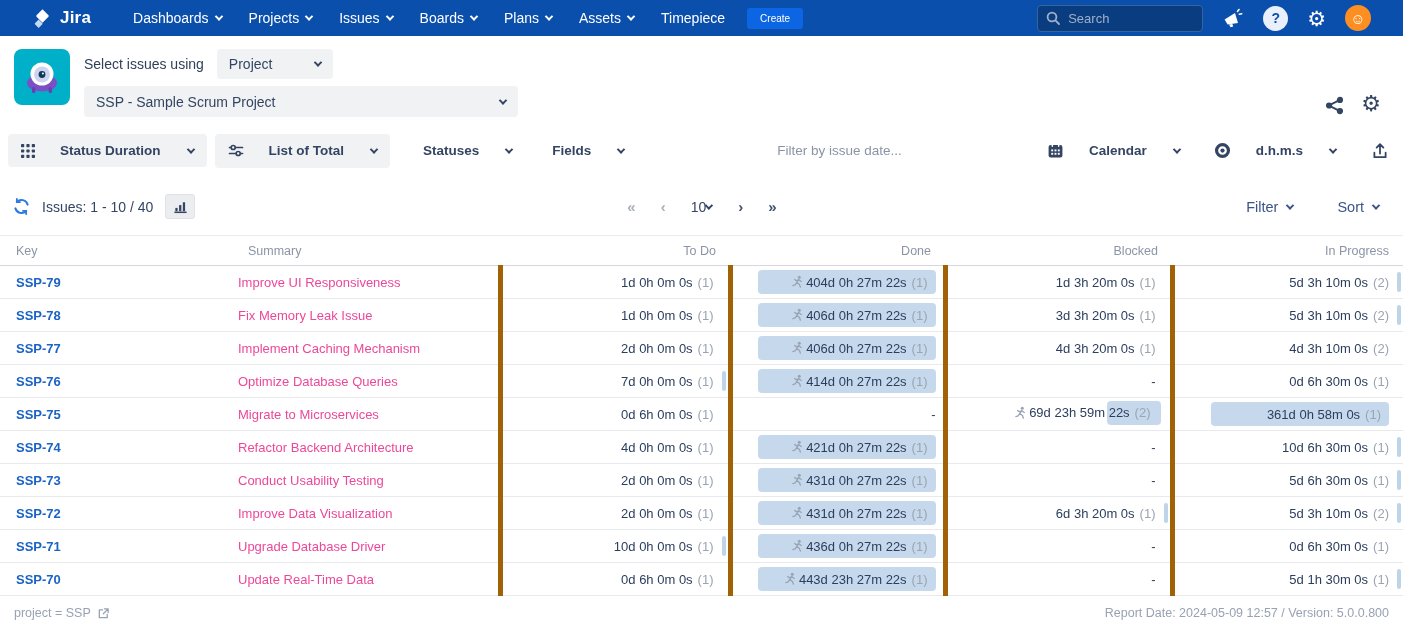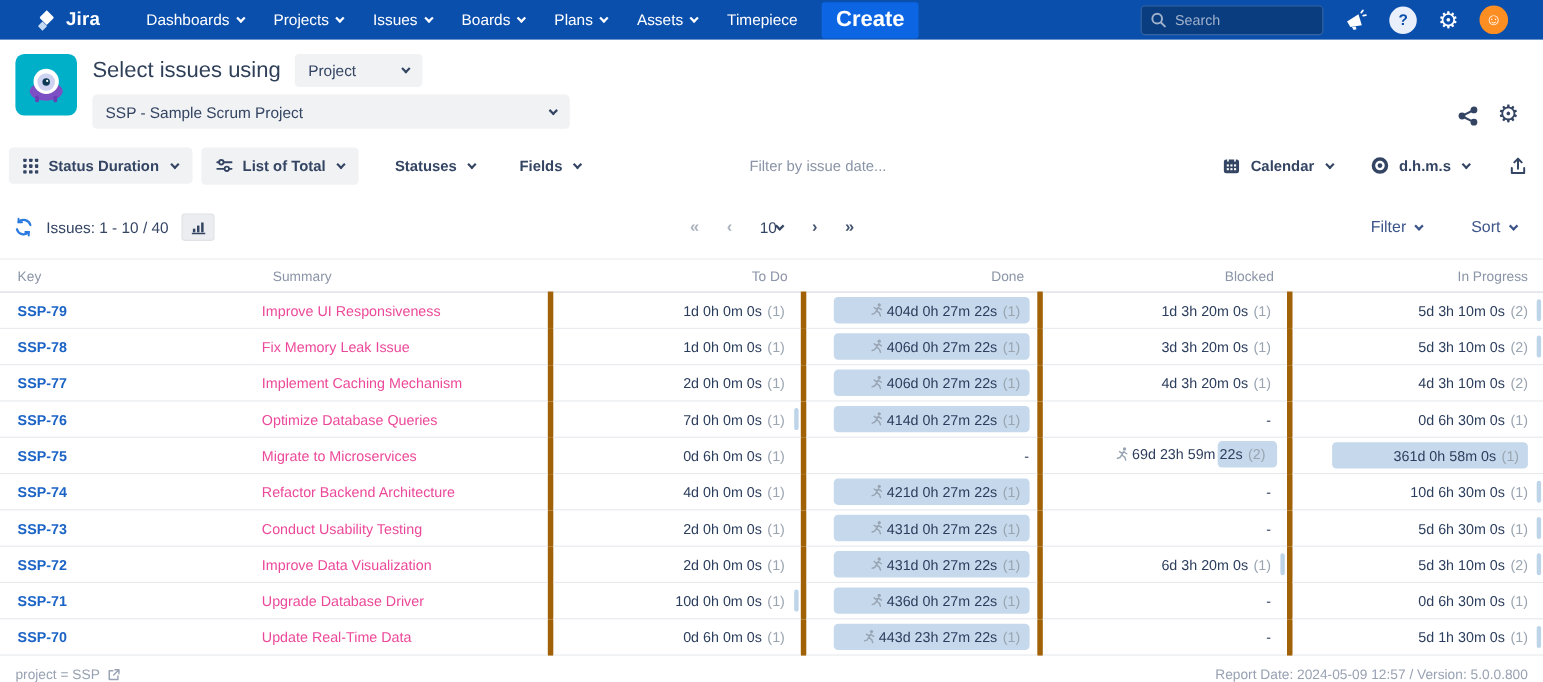--- a/index.html
+++ b/index.html
@@ -7,51 +7,51 @@
   body { font-family:"Liberation Sans", sans-serif; color:#344563; }
   .page { width:1403px; height:620px; background:#fff; overflow:hidden; position:relative; }
 
   
   .topnav { height:36px; background:#0b4fad; display:flex; align-items:center; padding:0 32px; color:#fff; }
   .logo { display:flex; align-items:center; gap:7px; margin-right:42px; }
   .logo-text { font-size:17px; font-weight:700; letter-spacing:.2px; }
   .navitems { display:flex; align-items:center; gap:27px; }
   .navitem { display:flex; align-items:center; gap:7px; font-size:14px; font-weight:500; cursor:pointer; white-space:nowrap; }
   .chev { width:6px; height:6px; border-right:2px solid currentColor; border-bottom:2px solid currentColor; transform:rotate(45deg) translate(-1px,-1px); display:inline-block; }
-  .create-btn { margin-left:22px; background:#0c66e4; color:#fff; border:none; border-radius:3px; font-size:20px; font-weight:700; padding:5px 13px; cursor:pointer; font-family:inherit; }
+  .create-btn { margin-left:22px; background:#0c66e4; color:#fff; border:none; border-radius:3px; font-size:10px; font-weight:400; padding:5px 13px; cursor:pointer; font-family:inherit; }
   .nav-right { margin-left:auto; display:flex; align-items:center; gap:19px; }
   .searchbox { position:relative; }
   .searchbox input { width:166px; height:27px; background:#0a3d80; border:1px solid #35649f; border-radius:4px; color:#cdd9ec; font-size:13px; padding:0 8px 0 30px; outline:none; font-family:inherit; }
   .searchbox input::placeholder { color:#9fb0ca; }
   .search-mag { position:absolute; left:8px; top:5px; }
   .help-icon { width:25px; height:25px; border-radius:50%; background:#e9effb; color:#0b4fad; display:flex; align-items:center; justify-content:center; font-weight:700; font-size:14px; cursor:pointer; }
   .help-icon::before { content:"?"; }
   .gear-white { font-size:21px; color:#fff; cursor:pointer; line-height:1; }
   .gear-white::before { content:"\2699"; }
   .avatar { width:26px; height:26px; border-radius:50%; background:#fd8e22; display:flex; align-items:center; justify-content:center; color:#fff; font-size:15px; cursor:pointer; border:2px solid #fd8e22; }
   .avatar::before { content:"\263A"; }
 
   
   .app-header { display:flex; padding:13px 14px 10px 14px; gap:14px; }
   .app-icon { width:56px; height:56px; border-radius:8px; background:#00b0c8; flex:0 0 auto; display:flex; align-items:center; justify-content:center; }
   .selects { display:flex; flex-direction:column; gap:7px; }
   .row1 { display:flex; align-items:center; gap:13px; }
-  .lbl { font-size:20px; color:#2e3f57; }
+  .lbl { font-size:14px; color:#2e3f57; }
   .sel { background:#f1f2f4; border-radius:4px; height:30px; display:flex; align-items:center; justify-content:space-between; padding:0 12px; font-size:14px; color:#344563; cursor:pointer; }
   .sel .chev { color:#344563; margin-left:14px; }
   .sel-mode { width:116px; }
   .sel-project { width:434px; height:31px; }
   .hdr-actions { margin-left:auto; display:flex; align-items:flex-end; gap:17px; padding-bottom:2px; padding-right:8px; }
   .hdr-actions .ic { cursor:pointer; }
   .gear-navy { font-size:22px; color:#344563; line-height:1; cursor:pointer; }
   .gear-navy::before { content:"\2699"; }
 
   
   .toolbar { display:flex; align-items:center; padding:6px 14px 12px 8px; }
-  .tbtn { display:flex; align-items:center; gap:9px; font-size:13.5px; font-weight:600; color:#344563; cursor:pointer; border-radius:4px; padding:9px 13px; white-space:nowrap; }
+  .tbtn { display:flex; align-items:center; gap:25px; font-size:13.5px; font-weight:600; color:#344563; cursor:pointer; border-radius:4px; padding:9px 13px; white-space:nowrap; }
   .tbtn.gray { background:#f1f2f4; }
   .tbtn .chev { margin-left:2px; }
   .gap1 { margin-left:8px; } .gap2 { margin-left:20px; } .gap3 { margin-left:14px; }
   .date-filter { color:#8a94a6; font-size:13.5px; margin-left:140px; cursor:text; }
   .tb-right { margin-left:auto; display:flex; align-items:center; gap:8px; }
   .export-btn { margin-left:14px; cursor:pointer; display:flex; }
 
   
   .pager { display:flex; align-items:center; padding:14px 24px 16px 12px; position:relative; }
   .refresh { cursor:pointer; display:flex; margin-right:11px; }

